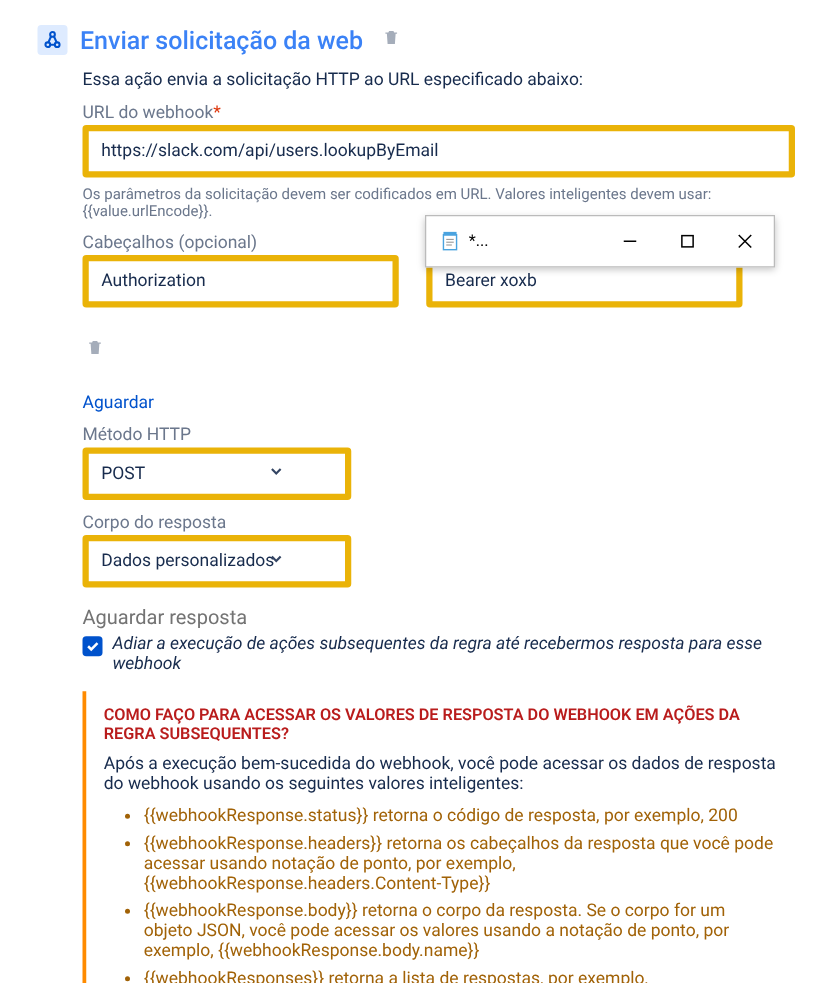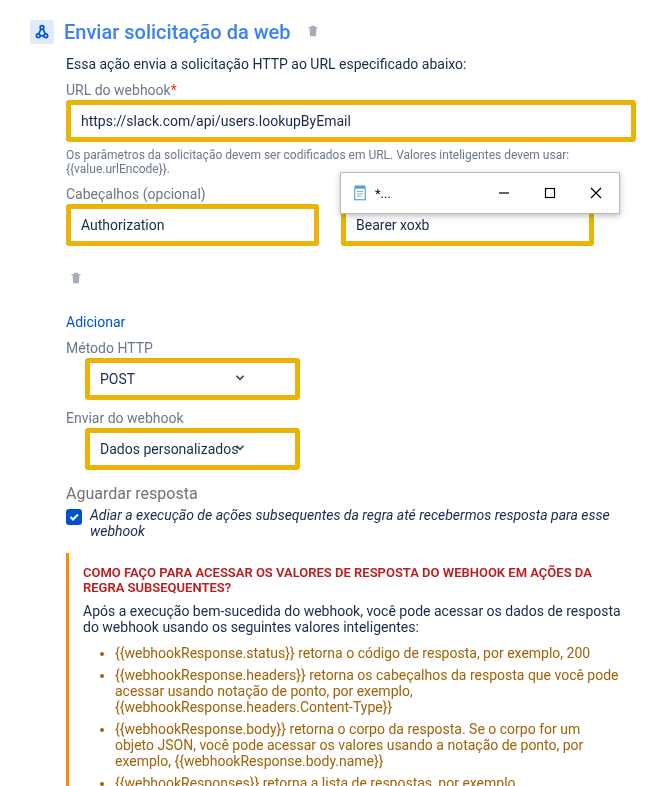--- a/index.html
+++ b/index.html
@@ -59,21 +59,21 @@
       width: 20px; height: 20px;
       color: #A5ADBA;
       cursor: pointer;
       display: flex;
       align-items: center;
       justify-content: center;
       flex-shrink: 0;
     }
     .link { color: #0052CC; font-size: 14px; cursor: pointer; margin-top: 4px; display: inline-block; }
     .narrow { width: 215px; }
-    .select-wrap { position: relative; width: 172px; margin-left: 19px; }
+    .select-wrap { position: relative; width: 172px; }
     .select-wrap .chev {
       position: absolute;
       right: 10px;
       top: 50%;
       transform: translateY(-50%);
       pointer-events: none;
       color: #344563;
     }
     .section-small { color: #737373; font-size: 16px; margin-top: 14px; margin-bottom: 4px; }
     .check-row { display: flex; align-items: flex-start; gap: 8px; margin-top: 2px; }
@@ -164,35 +164,35 @@
           </svg>
       </span>
     </div>
     <div class="header-row-pair">
       <span class="delete-icon">
         <svg width="14" height="14" viewBox="0 0 24 24" fill="#A5ADBA">
             <path d="M6 7h12l-1 14H7L6 7zm3-4h6l1 2H8l1-2zM4 5h16v2H4V5z"></path>
           </svg>
       </span>
     </div>
-    <a class="link">Adicionar</a>
+    <a class="link">Aguardar</a>
 
     
     <div class="field-label">Método HTTP</div>
     <div class="select-wrap">
       <input class="txt-input narrow" readonly="" value="POST" style="">
       <span class="chev">
         <svg width="14" height="14" viewBox="0 0 24 24" fill="none" stroke="#344563" stroke-width="3">
             <path d="M6 9l6 6 6-6"></path>
           </svg>
       </span>
     </div>
 
     
-    <div class="field-label">Enviar do webhook</div>
+    <div class="field-label">Corpo do resposta</div>
     <div class="select-wrap">
       <input class="txt-input narrow" readonly="" value="Dados personalizados" style="">
       <span class="chev">
         <svg width="14" height="14" viewBox="0 0 24 24" fill="none" stroke="#344563" stroke-width="3">
             <path d="M6 9l6 6 6-6"></path>
           </svg>
       </span>
     </div>
 
     

